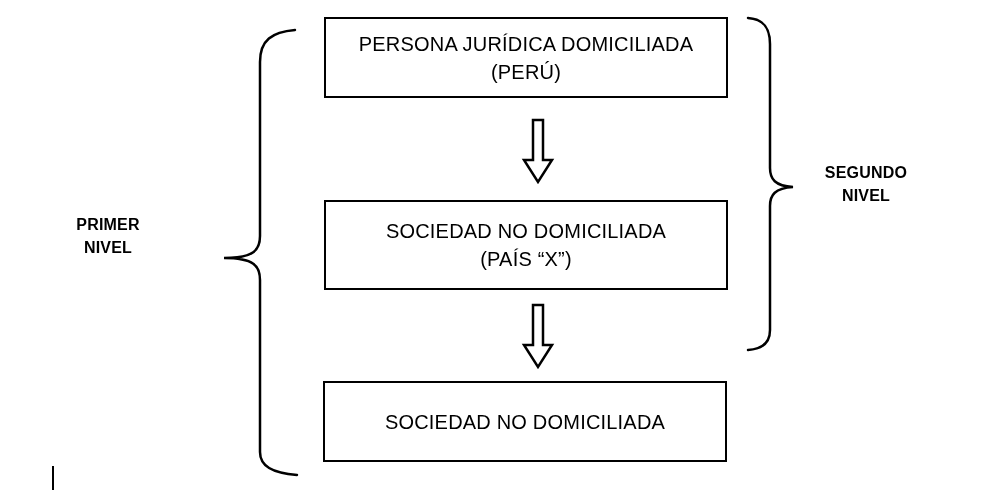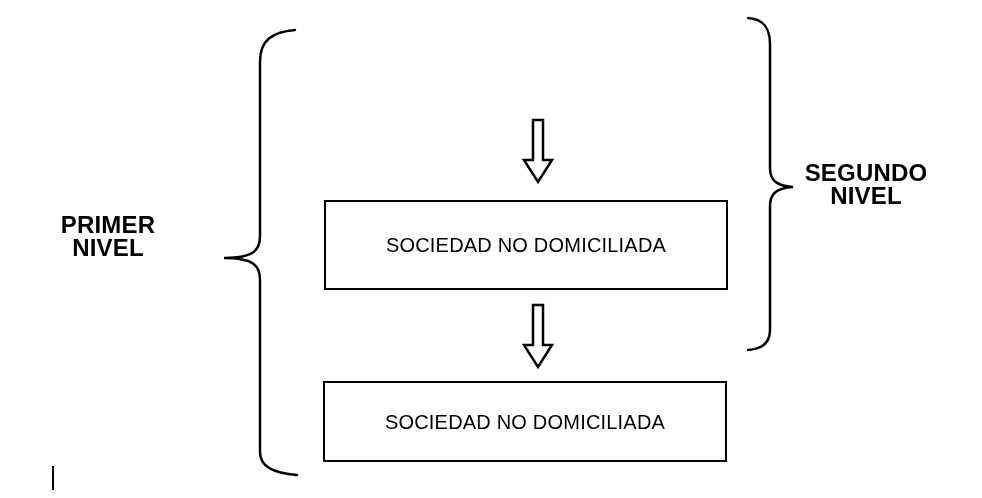--- a/index.html
+++ b/index.html
@@ -30,21 +30,21 @@
     line-height: 28px;
     letter-spacing: 0.2px;
   }
   .node-top    { left: 324px; top: 17px;  width: 404px; height: 81px; }
   .node-middle { left: 324px; top: 200px; width: 404px; height: 90px; }
   .node-bottom { left: 323px; top: 381px; width: 404px; height: 81px; }
 
   .level-label {
     position: absolute;
     font-weight: bold;
-    font-size: 24px;
+    font-size: 16px;
     line-height: 23px;
     text-align: center;
     letter-spacing: 0.2px;
     white-space: nowrap;
   }
   .label-left  { left: 48px;  top: 213px; width: 120px; }
   .label-right { left: 796px; top: 161px; width: 140px; }
 
   .diagram-svg {
     position: absolute;
@@ -95,23 +95,28 @@
          C 770 179 775 186 793 187
          C 775 188 770 195 770 206
          L 770 330
          C 770 342 763 349 748 350"></path>
 
     <polygon class="hollow-arrow" points="533,120 543,120 543,160 552,160 538,182 524,160 533,160"></polygon>
 
     <polygon class="hollow-arrow" points="533,305 543,305 543,345 552,345 538,367 524,345 533,345"></polygon>
   </svg>
 
+  <div class="node node-top">
+    <span>PERSONA JURÍDICA DOMICILIADA</span>
+    <span>(PERÚ)</span>
+  </div>
 
   <div class="node node-middle">
     <span>SOCIEDAD NO DOMICILIADA</span>
+    <span>(PAÍS “X”)</span>
   </div>
 
   <div class="node node-bottom">
     <span>SOCIEDAD NO DOMICILIADA</span>
   </div>
 
   <div class="level-label label-left">
     <div>PRIMER</div>
     <div>NIVEL</div>
   </div>

